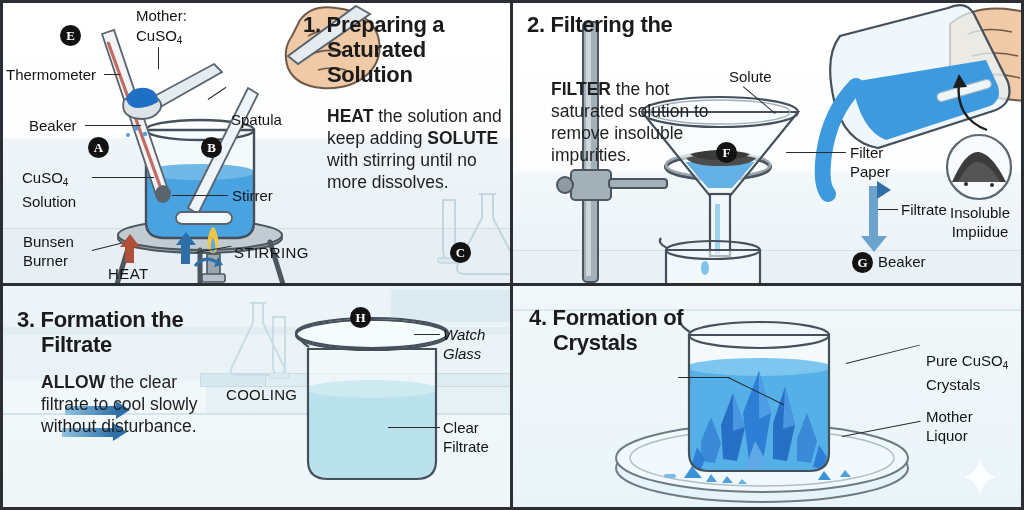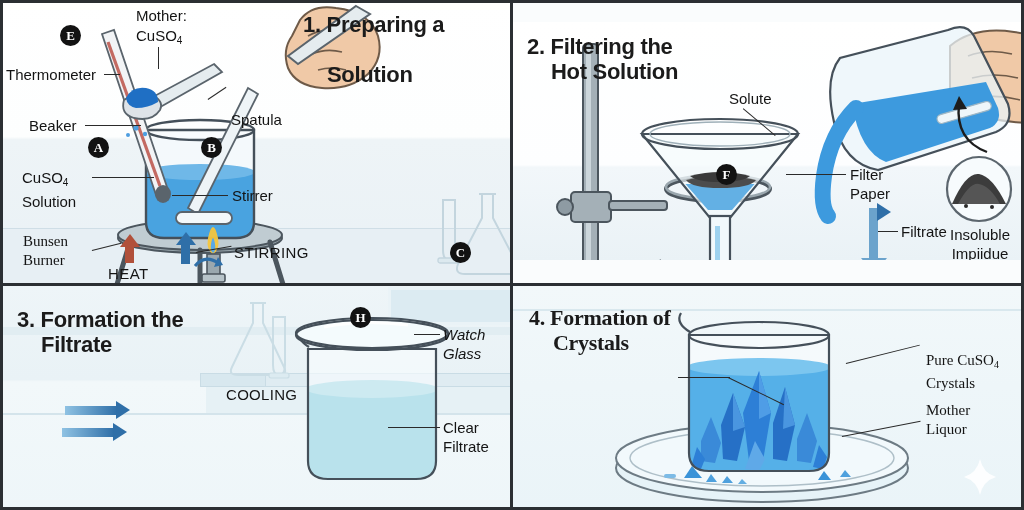--- a/index.html
+++ b/index.html
@@ -13,26 +13,26 @@
     position: relative;
     width: 1024px; height: 510px;
     background: #fafcfd;
   }
   .panel {
     position: absolute;
     overflow: hidden;
     background: linear-gradient(180deg,#ffffff 0%,#fdfefe 48%,#eef4f7 49%,#e9f1f5 100%);
   }
   #panel1 { left:0; top:0; width:512px; height:285px; }
-  #panel2 { left:512px; top:0; width:512px; height:238px;
-    background: linear-gradient(180deg,#ffffff 0%,#fdfeff 60%,#f2f7fa 61%,#eaf2f6 100%); margin-top: 22px; }
+  #panel2 { left:512px; top:0; width:512px; height:285px;
+    background: linear-gradient(180deg,#ffffff 0%,#fdfeff 60%,#f2f7fa 61%,#eaf2f6 100%); }
   #panel3 { left:0; top:285px; width:512px; height:225px;
     background: linear-gradient(180deg,#eef5f8 0%,#e9f2f6 42%,#f2f8fa 43%,#eef6f9 100%); }
   #panel4 { left:512px; top:285px; width:512px; height:225px;
-    background: linear-gradient(180deg,#f2f8fa 0%,#eef6f9 45%,#eaf4f8 100%); font-family: Liberation Serif, serif; }
+    background: linear-gradient(180deg,#f2f8fa 0%,#eef6f9 45%,#eaf4f8 100%); }
 
   .divider { position:absolute; background:#2b2f33; z-index:60; }
   #div-v { left:510px; top:0; width:3px; height:510px; }
   #div-h { left:0; top:283px; width:1024px; height:3px; }
   .frame { position:absolute; left:0; top:0; width:1024px; height:510px;
     border:3px solid #2b2f33; z-index:61; pointer-events:none; }
 
   
   .heading {
     position:absolute; font-weight:bold; color:#1b1b1b;
@@ -167,36 +167,39 @@
 
     <div class="arrow-up" style="left:181px; top:244px; height:20px;"></div>
     <svg width="32" height="22" style="left:192px; top:256px;">
       <path class="nofill" d="M3 10 Q13 -2 26 7" stroke="#2f6fa8" stroke-width="3"></path>
       <path d="M26 1 L31 9 L22 11 Z" fill="#2f6fa8"></path>
     </svg>
 
     <div class="heading" style="left:303px; top:12px; width:200px;">
       <span>1.</span>
       <span>Preparing a</span><br>
-      <br>
+      <span style="margin-left:24px">Saturated</span><br>
       <span style="margin-left:24px">Solution</span>
+    </div>
+    <div class="body" style="left:327px; top:105px; width:180px;">
+      <b>HEAT</b><span> the solution and keep adding </span><b>SOLUTE</b><span> with stirring until no more dissolves.</span>
     </div>
 
     <div class="lbl" style="left:6px; top:66px;"><span>Thermometer</span></div>
     <div class="leader" style="left:104px; top:74px; width:16px;"></div>
 
     <div class="lbl" style="left:29px; top:117px;"><span>Beaker</span></div>
     <div class="leader" style="left:85px; top:125px; width:56px;"></div>
 
     <div class="lbl" style="left:22px; top:168px; line-height:19px;">
       <span>CuSO</span><span class="sub">4</span><br><span>Solution</span>
     </div>
     <div class="leader" style="left:92px; top:177px; width:62px;"></div>
 
-    <div class="lbl" style="left:23px; top:232px; line-height:19px;font-family:Liberation Serif, serif;">
+    <div class="lbl" style="left:23px; top:232px; line-height:19px;">
       <span>Bunsen</span><br><span>Burner</span>
     </div>
     <div class="leader" style="left:92px; top:250px; width:30px; transform:rotate(-14deg);"></div>
 
     <div class="lbl" style="left:136px; top:6px; line-height:20px;">
       <span>Mother:</span><br><span>CuSO</span><span class="sub">4</span>
     </div>
     <div class="leader v" style="left:158px; top:47px; height:22px; width:1.4px;"></div>
 
     <div class="lbl" style="left:231px; top:92px;margin-top:19px;"><span>Spatula</span></div>
@@ -293,21 +296,23 @@
     </svg>
 
     <svg width="46" height="58" style="left:437px; top:74px;">
       <path class="nofill" d="M38 56 Q6 44 10 8" stroke="#1d1d1d" stroke-width="2.4"></path>
       <path d="M4 14 L10 0 L18 13 Z" fill="#1d1d1d"></path>
     </svg>
 
     <div class="heading" style="left:15px; top:12px; width:230px;">
       <span>2.</span>
       <span>Filtering the</span><br>
-      <span style="margin-left:24px">Hot Solution</span>
+    </div>
+    <div class="body" style="left:39px; top:78px; width:180px;">
+      <b>FILTER</b><span> the hot saturated solution to remove insoluble impurities.</span>
     </div>
 
     <div class="lbl" style="left:217px; top:68px;"><span>Solute</span></div>
     <div class="leader" style="left:231px; top:86px; width:42px; transform:rotate(40deg);"></div>
 
     <div class="lbl" style="left:338px; top:143px; line-height:19px;">
       <span>Filter</span><br><span>Paper</span>
     </div>
     <div class="leader" style="left:274px; top:152px; width:60px;"></div>
 
@@ -366,20 +371,23 @@
       <path class="nofill" d="M34 14 Q72 6 118 12" stroke="#ffffff" stroke-width="3" opacity="0.9"></path>
     </svg>
 
     <div class="arrow-blue" style="left:65px; top:121px; width:52px; height:9px; background:linear-gradient(90deg,#8fc2e3,#2f6fa8);"></div>
     <div class="arrow-blue" style="left:62px; top:143px; width:52px; height:9px; background:linear-gradient(90deg,#8fc2e3,#2f6fa8);"></div>
 
     <div class="heading" style="left:17px; top:22px; width:210px;">
       <span>3.</span>
       <span>Formation the</span><br>
       <span style="margin-left:24px">Filtrate</span>
+    </div>
+    <div class="body" style="left:41px; top:86px; width:178px;">
+      <b>ALLOW</b><span> the clear filtrate to cool slowly without disturbance.</span>
     </div>
 
     <div class="lbl" style="left:226px; top:101px; font-size:15px; letter-spacing:0.3px;"><span>COOLING</span></div>
 
     <div class="lbl" style="left:443px; top:40px; line-height:19px;font-style:italic;">
       <span>Watch</span><br><span>Glass</span>
     </div>
     <div class="leader" style="left:414px; top:49px; width:26px;"></div>
 
     <div class="lbl" style="left:443px; top:133px; line-height:19px;">
@@ -449,21 +457,21 @@
     </div>
 
     <div class="leader" style="left:166px; top:92px; width:52px;"></div>
     <div class="leader" style="left:216px; top:92px; width:62px; transform:rotate(26deg);"></div>
 
     <div class="lbl" style="left:414px; top:66px; line-height:19px;">
       <span>Pure CuSO</span><span class="sub">4</span><br><span>Crystals</span>
     </div>
     <div class="leader" style="left:334px; top:78px; width:76px; transform:rotate(-14deg);"></div>
 
-    <div class="lbl" style="left:414px; top:116px; line-height:19px;">
+    <div class="lbl" style="left:414px; top:122px; line-height:19px;">
       <span>Mother</span><br><span>Liquor</span>
     </div>
     <div class="leader" style="left:330px; top:151px; width:80px; transform:rotate(-11deg);"></div>
   </div>
 
   <div class="divider" id="div-v"></div>
   <div class="divider" id="div-h"></div>
   <div class="frame"></div>
 </div>
 

